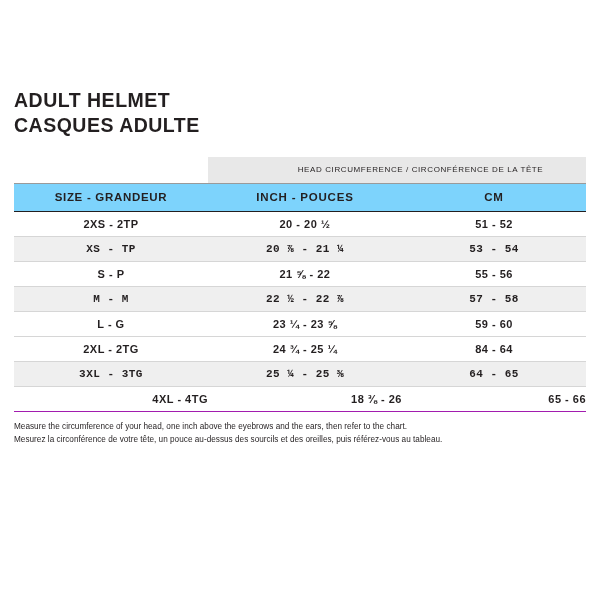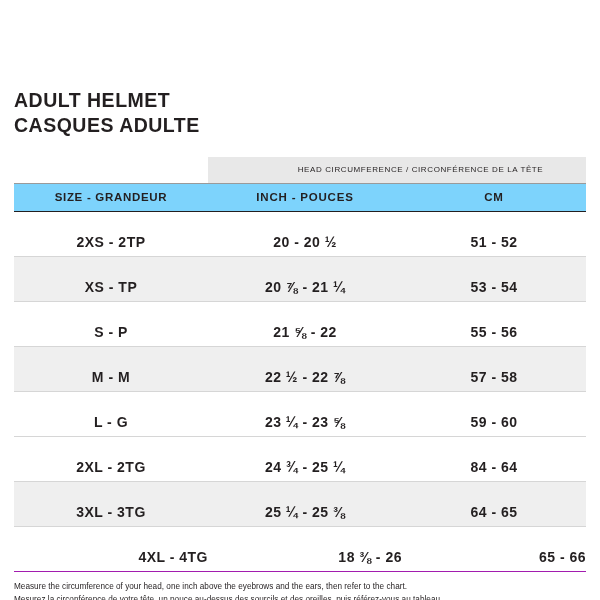--- a/index.html
+++ b/index.html
@@ -63,30 +63,31 @@
     text-align: center;
     padding: 7px 0 8px 0;
     border-top: 1px solid #9a9a9a;
     border-bottom: 1px solid #231f20;
     background: #7dd3fc;
   }
   .colhead td.sizehead {
     letter-spacing: 0.7px;
   }
   tbody tr td {
-    font-size: 14px;
+    font-size: 11px;
     font-weight: bold;
     text-align: center;
-    padding: 22px 0 6px 0;
+    padding: 6px 0 6px 0;
     letter-spacing: 0.5px;
     border-bottom: 1px solid #d6d6d6;
     background: #ffffff;
   }
   tbody tr.alt td {
     background: #efefef;
+    font-family: Liberation Mono, monospace;
   }
   tbody tr:last-child td {
     border-bottom: 1px solid #a21caf;
     text-align: right;
   }
   .notes {
     margin-top: 9px;
     font-size: 8.2px;
     line-height: 1.55;
     color: #231f20;

